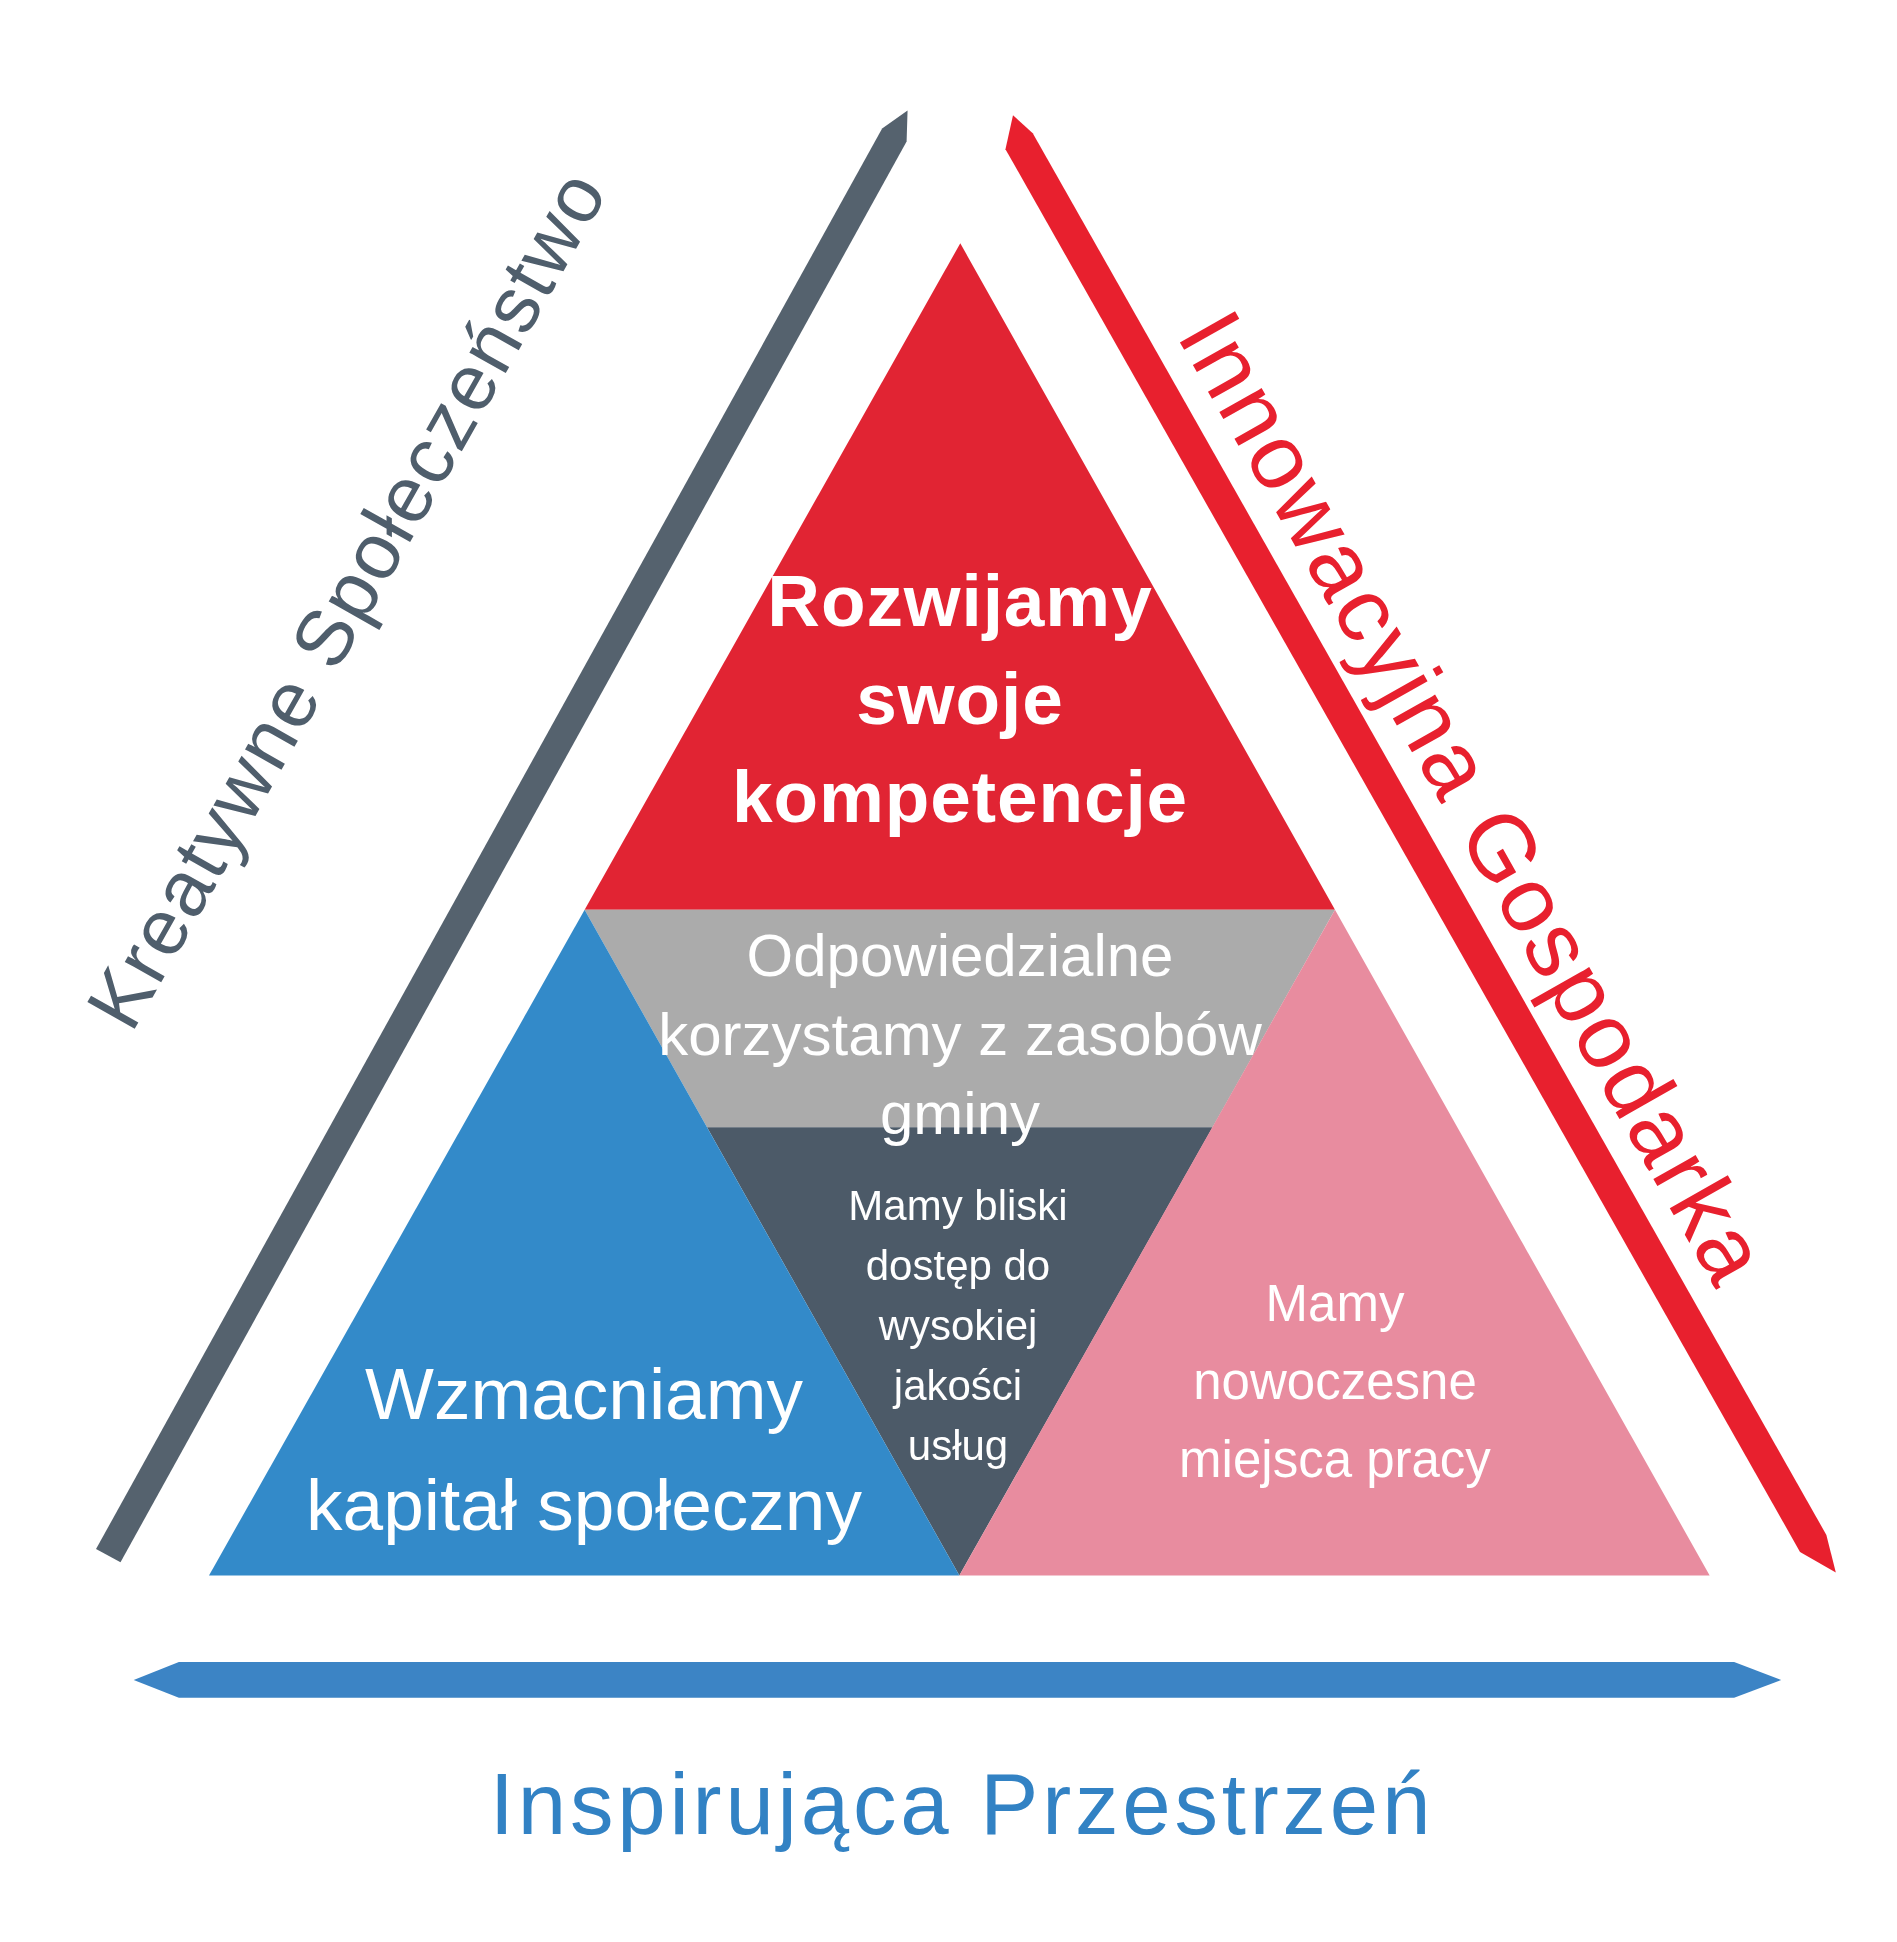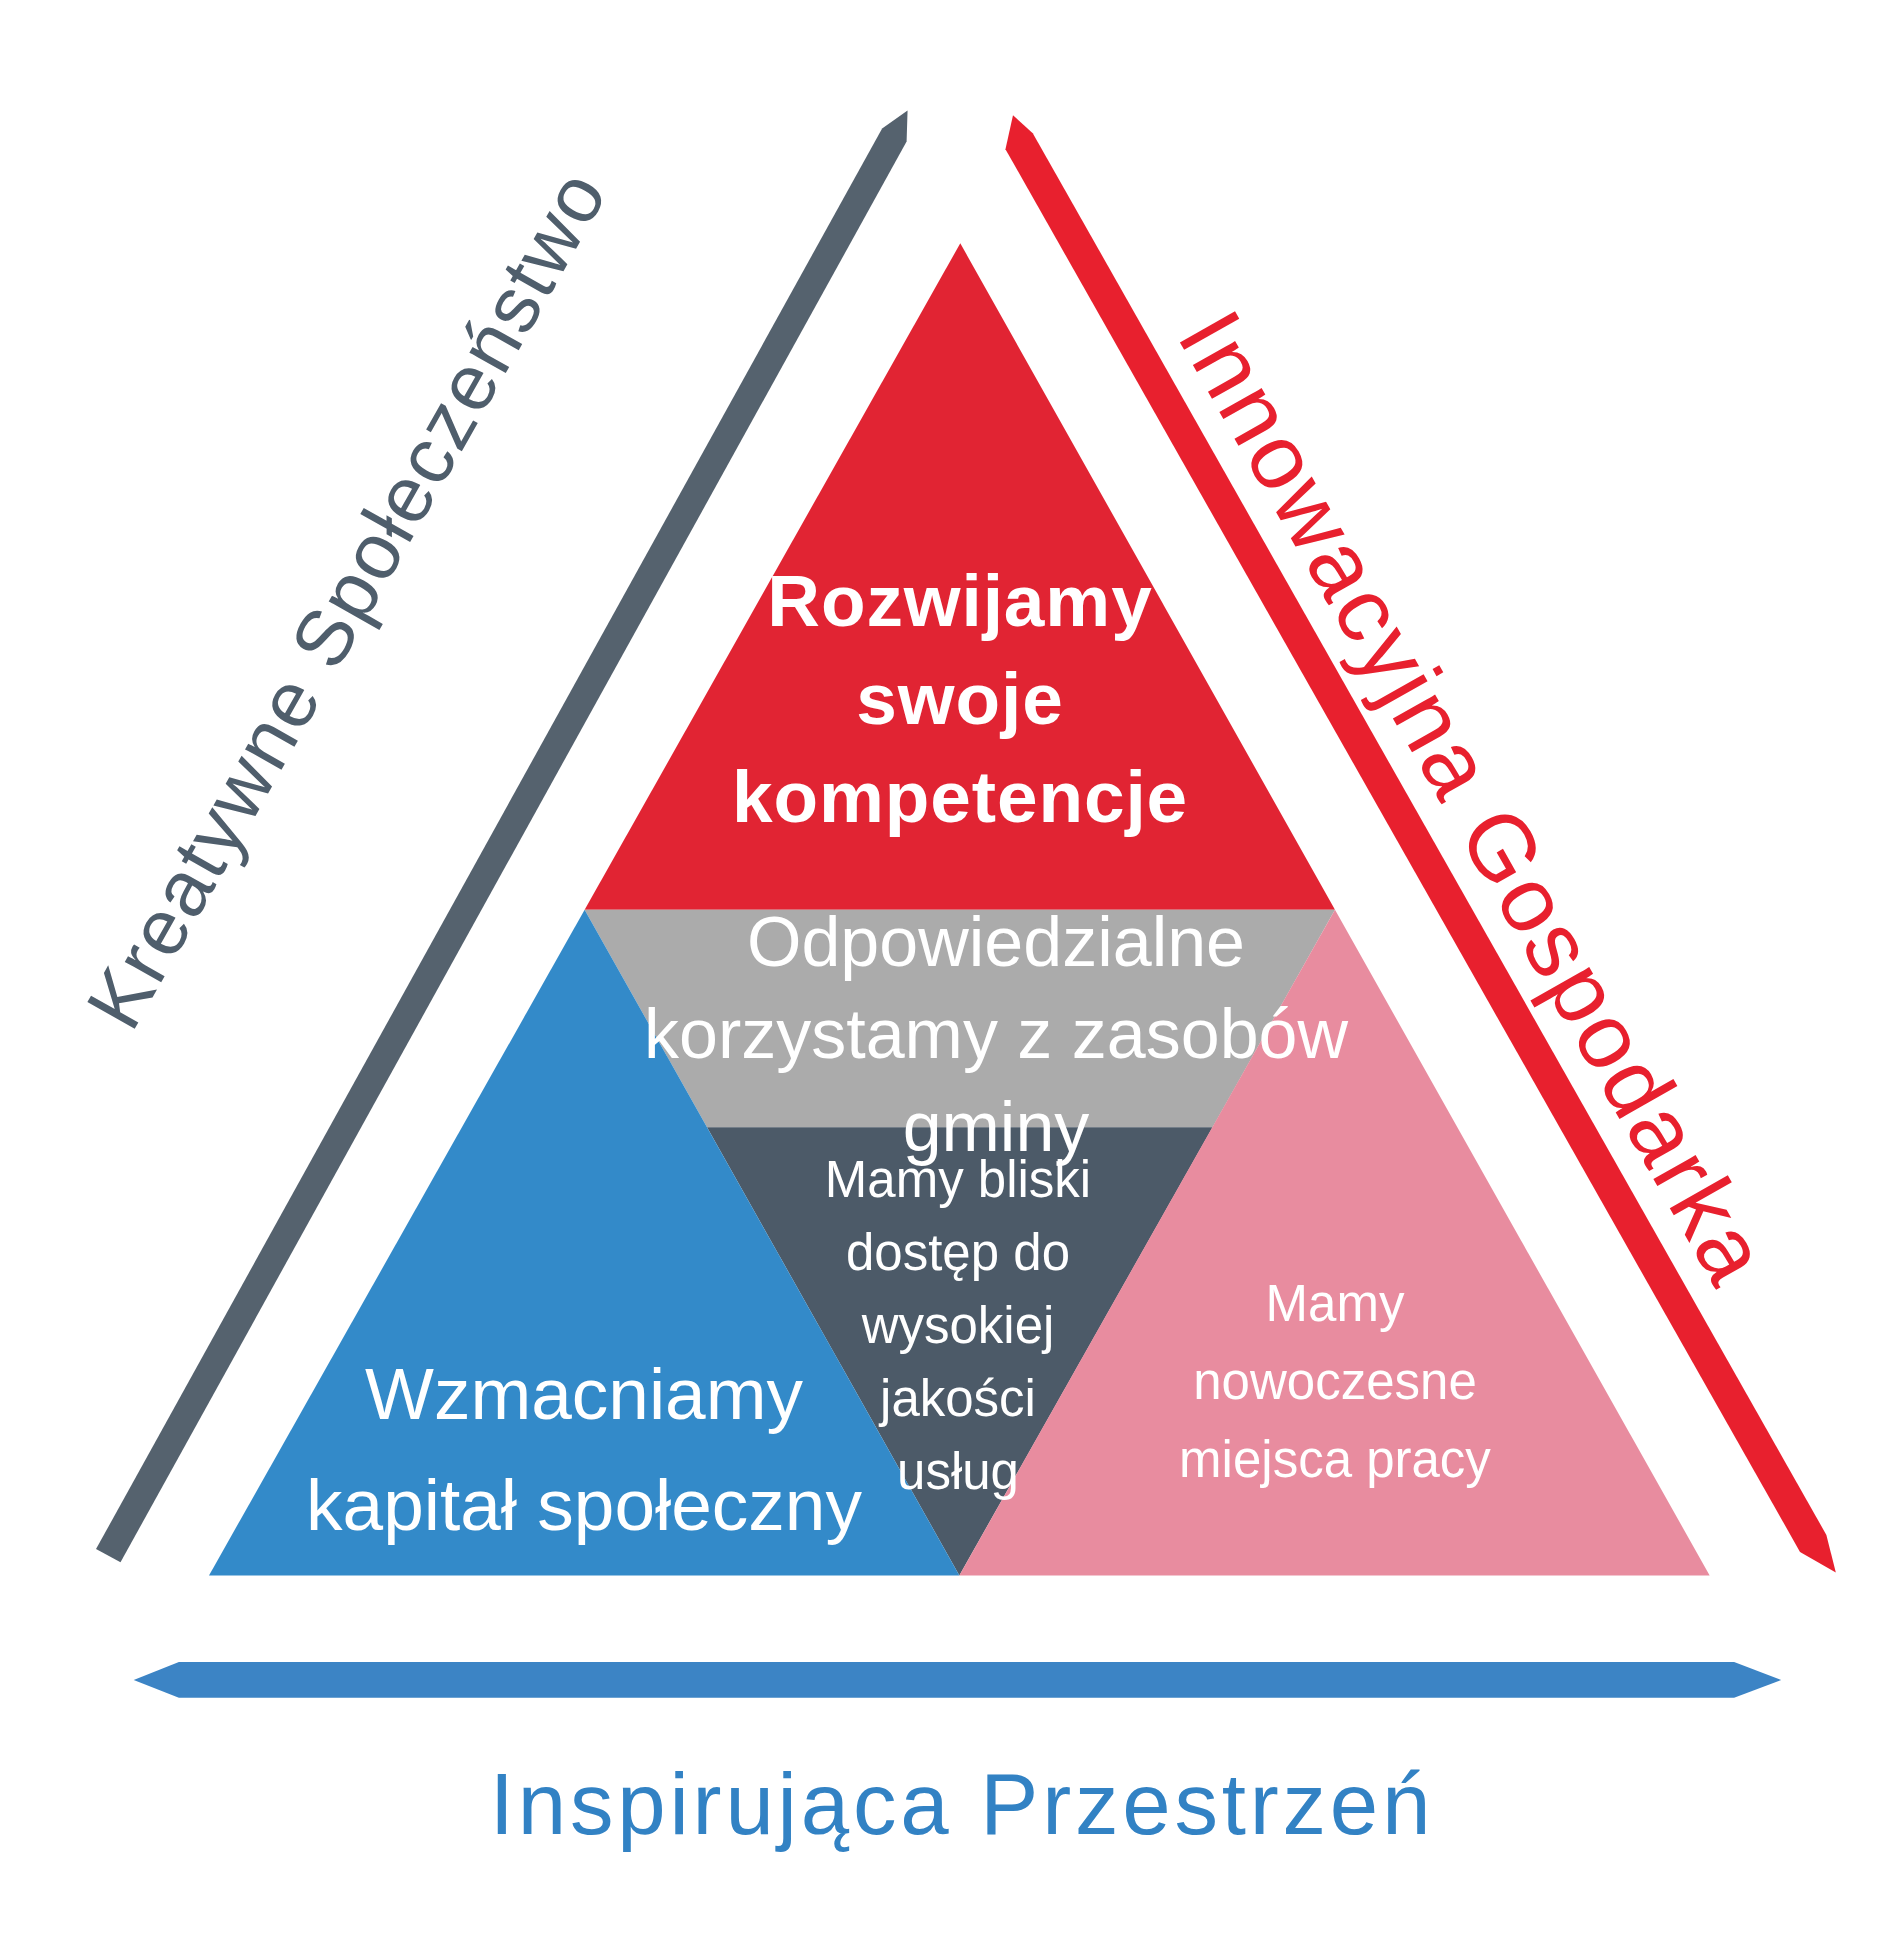--- a/index.html
+++ b/index.html
@@ -30,27 +30,27 @@
     color: #ffffff;
     line-height: 1.34;
   }
   .seg-label.top {
     left: 960px; top: 699px;
     font-size: 73px;
     letter-spacing: 0.9px;
     font-weight: bold;
   }
   .seg-label.middle {
-    left: 996px; top: 1035px;
-    font-size: 70px;
+    left: 960px; top: 1035px;
+    font-size: 60px;
     line-height: 1.32;
   }
   .seg-label.center {
     left: 958px; top: 1326px;
-    font-size: 51px;
+    font-size: 42px;
     line-height: 1.43;
   }
   .seg-label.left {
     left: 584px; top: 1450px;
     font-size: 73px;
     line-height: 1.52;
   }
   .seg-label.right {
     left: 1335px; top: 1382px;
     font-size: 51px;

